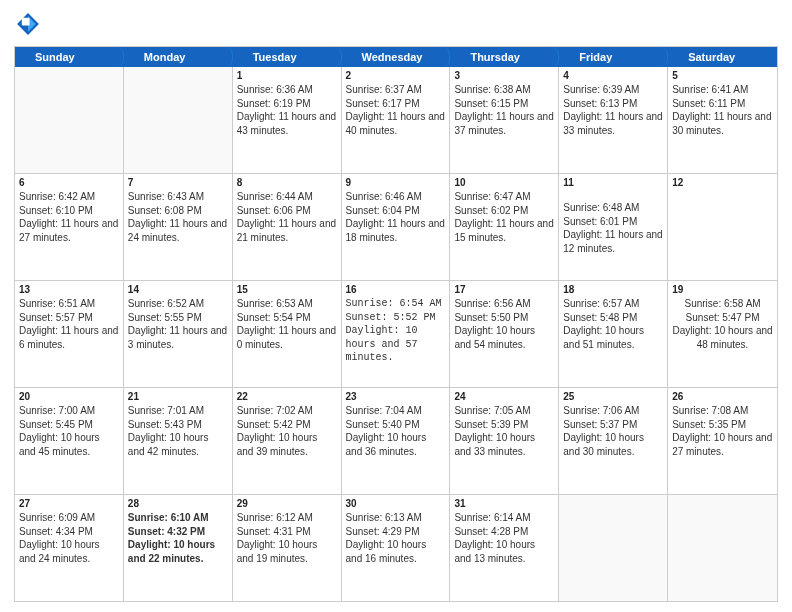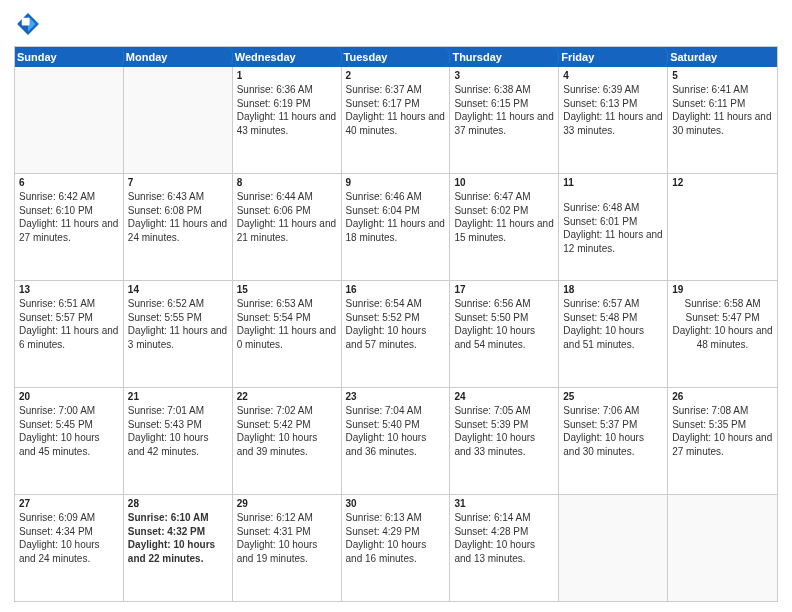--- a/index.html
+++ b/index.html
@@ -59,21 +59,21 @@
     }
     .cal-header {
       display: grid;
       grid-template-columns: repeat(7, 1fr);
       background: #1565c0;
     }
     .cal-header-cell {
       color: #fff;
       font-size: 11px;
       font-weight: bold;
-      padding: 4px 2px;
+      padding: 4px 20px;
       text-align: left;
       border-right: 1px solid #1976d2;
       border-radius: 8px;
     }
     .cal-header-cell:last-child { border-right: none; }
     .cal-body {
       flex: 1;
       display: flex;
       flex-direction: column;
     }
@@ -124,22 +124,22 @@
     <div class="title-block">
       <div class="month-title"></div>
       <div class="location"></div>
     </div>
   </div>
 
   <div class="calendar">
     <div class="cal-header">
     <div class="cal-header-cell">Sunday</div>
         <div class="cal-header-cell">Monday</div>
+        <div class="cal-header-cell">Tuesday</div>
         <div class="cal-header-cell">Wednesday</div>
-        <div class="cal-header-cell">Tuesday</div>
         <div class="cal-header-cell">Thursday</div>
         <div class="cal-header-cell">Friday</div>
         <div class="cal-header-cell">Saturday</div>
       </div>
     <div class="cal-body">
     <div class="cal-week">
           <div class="cal-cell empty"></div>
           <div class="cal-cell empty"></div>
           <div class="cal-cell">
             <div class="day-number">1</div>
@@ -227,21 +227,21 @@
 Daylight: 11 hours and 3 minutes.</div>
           </div>
           <div class="cal-cell">
             <div class="day-number">15</div>
             <div class="day-info" style="white-space: pre-line;">Sunrise: 6:53 AM
 Sunset: 5:54 PM
 Daylight: 11 hours and 0 minutes.</div>
           </div>
           <div class="cal-cell">
             <div class="day-number">16</div>
-            <div class="day-info" style="white-space: pre-line;">Sunrise: 6:54 AM
+            <div class="day-info" style="white-space: pre-line; font-family: Liberation Mono, monospace;">Sunrise: 6:54 AM
 Sunset: 5:52 PM
 Daylight: 10 hours and 57 minutes.</div>
           </div>
           <div class="cal-cell">
             <div class="day-number">17</div>
             <div class="day-info" style="white-space: pre-line;">Sunrise: 6:56 AM
 Sunset: 5:50 PM
 Daylight: 10 hours and 54 minutes.</div>
           </div>
           <div class="cal-cell">

